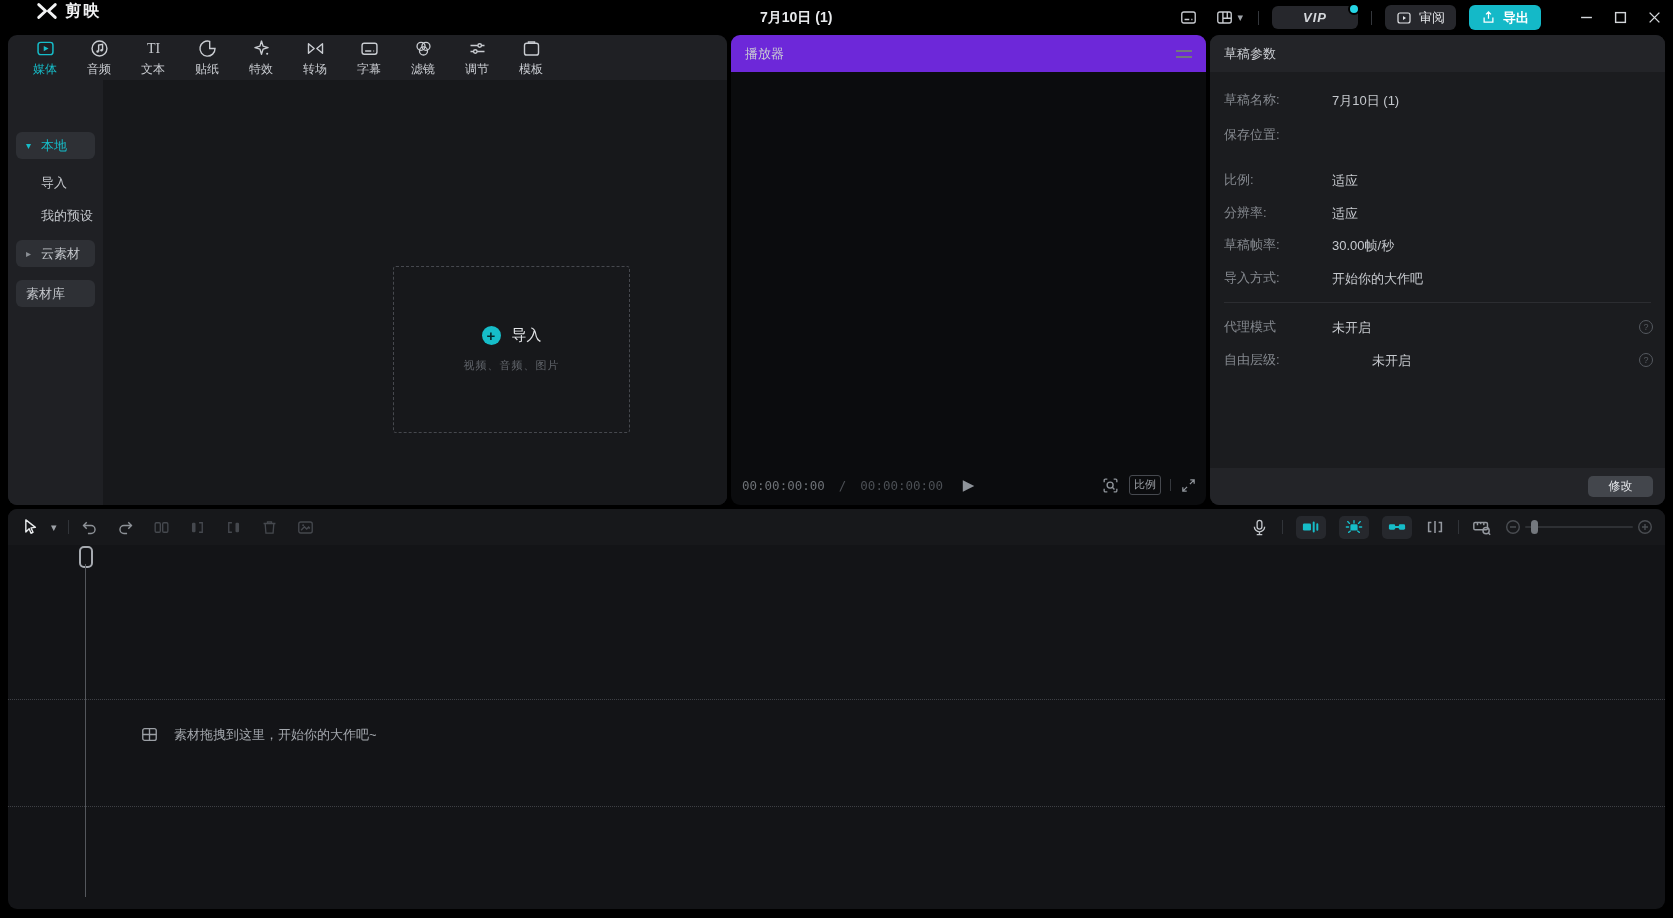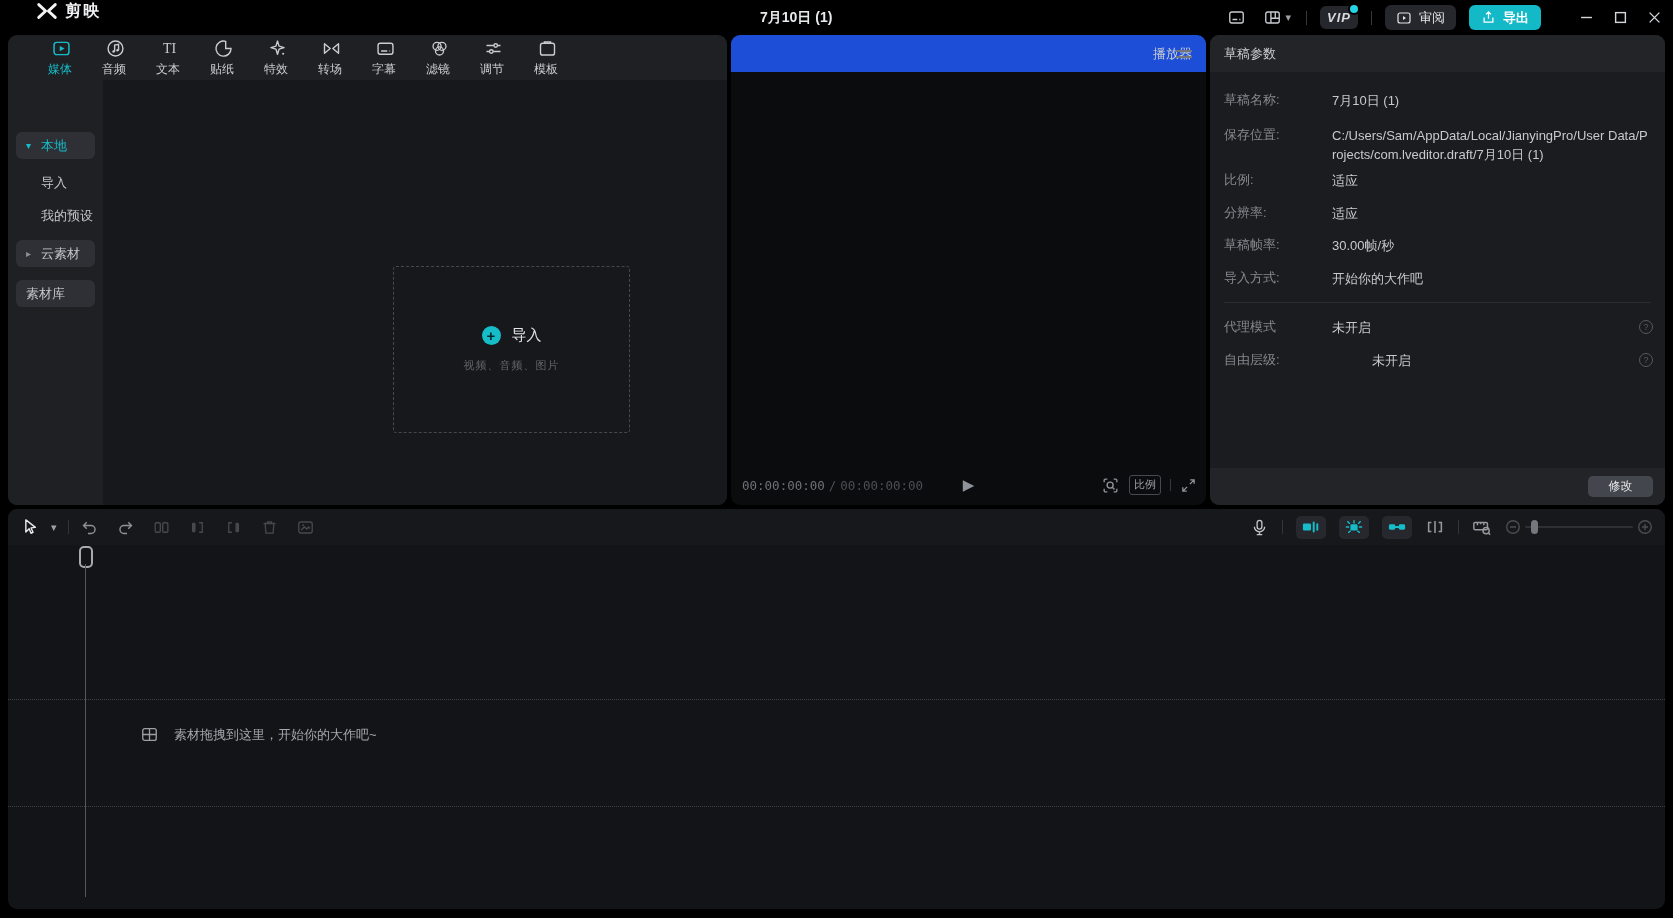--- a/index.html
+++ b/index.html
@@ -14,41 +14,41 @@
   .logo{display:flex;align-items:center;gap:7px;}
   .logo-text{color:#f2f3f4;font-size:16px;font-weight:bold;letter-spacing:2px;}
   .menu-btn{display:flex;align-items:center;gap:10px;height:25px;padding:0 12px;border:none;border-radius:6px;
             background:#26272c;color:#e4e6e9;font-size:13px;}
   .chev{color:#9da1a7;font-size:11px;line-height:1;}
   .tb-title{position:absolute;left:760px;top:0;height:35px;display:flex;align-items:center;
             color:#e8eaec;font-size:14px;font-weight:bold;}
   .tb-right{position:absolute;right:8px;top:0;height:35px;display:flex;align-items:center;gap:13px;}
   .tb-iconbtn{background:none;border:none;padding:2px;color:#c9ccd1;display:flex;align-items:center;gap:4px;}
   .tb-sep{width:1px;height:14px;background:#34373c;}
-  .vip-badge{position:relative;height:23px;padding:0 7px;border:none;border-radius:6px;background:#26272c;
+  .vip-badge{position:relative;height:23px;padding:0 31px;border:none;border-radius:6px;background:#26272c;
              color:#d6d9dd;font-size:13px;font-weight:bold;font-style:italic;letter-spacing:1px;
              display:flex;align-items:center;}
   .vip-dot{position:absolute;right:-2px;top:-3px;width:8px;height:8px;border-radius:50%;
            background:#25d5e5;border:2px solid #000;}
   .review-btn{display:flex;align-items:center;gap:7px;height:25px;padding:0 11px;border:none;border-radius:6px;
               background:#26272c;color:#e4e6e9;font-size:13px;}
   .export-btn{display:flex;align-items:center;gap:7px;height:25px;padding:0 12px;border:none;border-radius:6px;
               background:#14b9c8;color:#fff;font-size:13px;font-weight:bold;margin-right:22px;}
   .winctl{background:none;border:none;padding:4px;color:#d3d6da;display:flex;align-items:center;}
 
   
   .panel{position:absolute;border-radius:9px;overflow:hidden;}
   .panel-header{position:absolute;left:0;top:0;right:0;height:37px;background:#232428;
                 display:flex;align-items:center;padding:0 14px;box-sizing:border-box;
                 color:#cbced3;font-size:13px;}
 
   
   .media-panel{left:8px;top:35px;width:719px;height:470px;background:#1f2024;}
   .tabs{position:absolute;left:10px;top:0;height:45px;display:flex;}
-  .tab{width:54px;height:45px;display:flex;flex-direction:column;align-items:flex-end;justify-content:center;
+  .tab{width:54px;height:45px;display:flex;flex-direction:column;align-items:center;justify-content:center;
        gap:2px;color:#c9ccd1;background:none;border:none;padding:0;}
   .tab .tab-label{font-size:12px;}
   .tab.active{color:#16bdc9;}
   .media-content{position:absolute;left:95px;top:45px;right:0;bottom:0;background:#17181b;}
   .media-sidebar{position:absolute;left:0;top:45px;width:95px;bottom:0;background:#1f2024;}
   .side-item{position:absolute;left:8px;width:79px;height:27px;border-radius:6px;display:flex;align-items:center;
              font-size:13px;color:#c3c6cb;box-sizing:border-box;padding-left:10px;gap:7px;}
   .side-item .arrow{font-size:10px;color:#8b8f95;width:8px;}
   .side-item.pill{background:#2e3035;}
   .side-item.active{color:#16bdc9;}
@@ -57,26 +57,26 @@
   .dropzone{position:absolute;left:290px;top:186px;width:235px;height:165px;border:1px dashed #46484e;
             border-radius:3px;display:flex;flex-direction:column;align-items:center;justify-content:center;}
   .dz-main{display:flex;align-items:center;gap:11px;}
   .dz-plus{width:19px;height:19px;border-radius:50%;background:#16bdc9;color:#06282b;font-size:15px;font-weight:bold;
            display:flex;align-items:center;justify-content:center;line-height:1;padding-bottom:1px;box-sizing:border-box;}
   .dz-label{color:#e3e5e8;font-size:15px;}
   .dz-hint{margin-top:13px;color:#61656b;font-size:11px;letter-spacing:1px;}
 
   
   .player-panel{left:731px;top:35px;width:475px;height:470px;background:#0b0c0e;}
-  .player-panel .panel-header{background:#1d4ed8;justify-content:flex-end;}
+  .player-panel .panel-header{background:#6d28d9;}
   .hamburger{position:absolute;right:14px;top:14px;width:16px;display:flex;flex-direction:column;gap:4px;
              background:none;border:none;padding:0;}
   .player-stage{position:absolute;left:0;top:37px;right:0;bottom:40px;background:#0b0c0e;}
   .player-controls{position:absolute;left:0;bottom:0;right:0;height:40px;}
-  .timecode{position:absolute;left:11px;top:0;height:40px;display:flex;align-items:center;gap:4px;
+  .timecode{position:absolute;left:11px;top:0;height:40px;display:flex;align-items:center;gap:14px;
             font-family:"DejaVu Sans Mono",monospace;font-size:12.5px;justify-content:flex-end;}
   .tc-cur{color:#6e7277;}
   .tc-sep,.tc-total{color:#4c5055;}
   .play-btn{position:absolute;left:50%;top:0;transform:translateX(-50%);height:40px;background:none;border:none;
             color:#8f949a;font-size:15px;display:flex;align-items:center;}
   .pc-right{position:absolute;right:9px;top:0;height:40px;display:flex;align-items:center;gap:9px;}
   .ratio-btn{border:1px solid #46494f;border-radius:3px;background:none;color:#9ca0a6;font-size:11px;
              padding:2px 4px;line-height:1.2;}
   .pc-sep{width:1px;height:12px;background:#35383d;}
   .pc-iconbtn{background:none;border:none;padding:0;color:#8f949a;display:flex;}
@@ -341,21 +341,20 @@
     <div class="panel-header">
       <span>草稿参数</span>
     </div>
 
     <div class="p-row" style="top:56px;">
       <span class="p-label">草稿名称:</span>
       <span class="p-value">7月10日 (1)</span>
     </div>
     <div class="p-row" style="top:91px;">
       <span class="p-label">保存位置:</span>
-      <span class="p-value">C:/Users/Sam/AppData/Local/JianyingPro/User Data/Projects/com.lveditor.draft/7月10日 (1)</span>
     </div>
     <div class="p-row" style="top:136px;">
       <span class="p-label">比例:</span>
       <span class="p-value">适应</span>
     </div>
     <div class="p-row" style="top:169px;">
       <span class="p-label">分辨率:</span>
       <span class="p-value">适应</span>
     </div>
     <div class="p-row" style="top:201px;">

